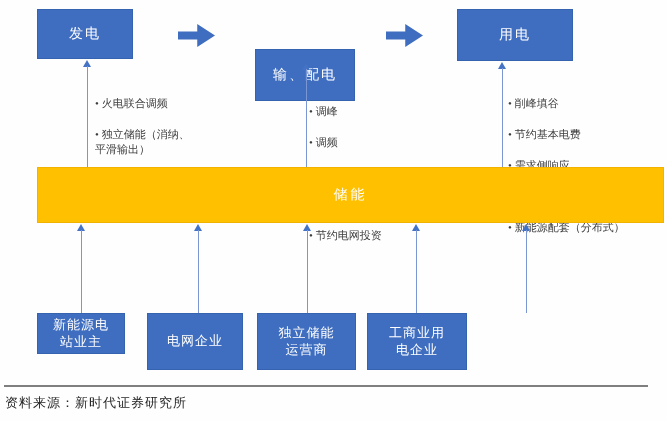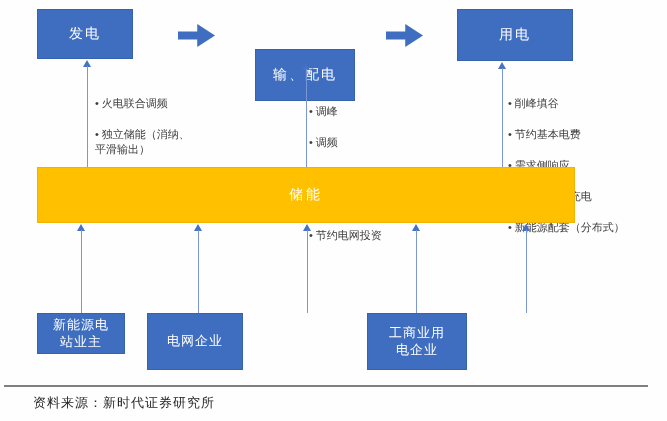--- a/index.html
+++ b/index.html
@@ -1,15 +1,15 @@
 <!DOCTYPE html>
 <html><head>
 <meta charset="utf-8">
 <style>
-  * { margin: 0; padding: 0; box-sizing: border-box; }
+  * { margin: 0; padding: 0; box-sizing: border-box; font-family: Liberation Serif, serif; }
   html, body { background: #ffffff; }
   body { font-family: "Liberation Sans", "DejaVu Sans", sans-serif; }
 
   .canvas {
     position: relative;
     width: 667px;
     height: 421px;
     background: #fefefe;
     overflow: hidden;
   }
@@ -63,21 +63,21 @@
     font-size: 11px;
     line-height: 15.5px;
     white-space: pre-line;
   }
   .bullets li::before { content: "\2022"; margin-right: 3px; color: #3d3d3d; }
 
   
   .storage-bar {
     position: absolute;
     left: 37px; top: 167px;
-    width: 538px; height: 56px;
+    width: 627px; height: 56px;
     background: #ffc000;
     border: 1px solid #f2b200;
     display: flex;
     align-items: center;
     justify-content: center;
     color: #ffffff;
     font-size: 14px;
     letter-spacing: 3px;
   }
 
@@ -87,21 +87,20 @@
     left: 4px; top: 385px;
     width: 644px; height: 2px;
     background: #7f7f7f;
   }
   .source-note {
     position: absolute;
     left: 5px; top: 394px;
     font-size: 13px;
     color: #262626;
     letter-spacing: 1px;
-    margin-left: 28px;
   }
 </style>
 </head>
 <body>
 
 <div class="canvas">
 
   <div class="node top-node" style="left:37px; top:9px; width:96px; height:50px;">发电</div>
 
   <div class="block-arrow" style="left:178px; top:24px; width:37px; height:23px;"></div>
@@ -168,19 +167,21 @@
     <span class="line"></span>
   </div>
   <div class="vconn" style="left:522px; top:224px; height:89px;">
     <span class="head"></span>
     <span class="line"></span>
   </div>
 
   <div class="node bottom-node" style="left:37px; top:313px; width:88px; height:41px;">新能源电
 站业主</div>
   <div class="node bottom-node" style="left:147px; top:313px; width:96px; height:57px;">电网企业</div>
+  <div class="node bottom-node" style="left:257px; top:313px; width:99px; height:57px;">独立储能
+运营商</div>
   <div class="node bottom-node" style="left:367px; top:313px; width:100px; height:57px;">工商业用
 电企业</div>
 
   <div class="divider"></div>
   <div class="source-note">资料来源：新时代证券研究所</div>
 
 </div>
 
 </body></html>

